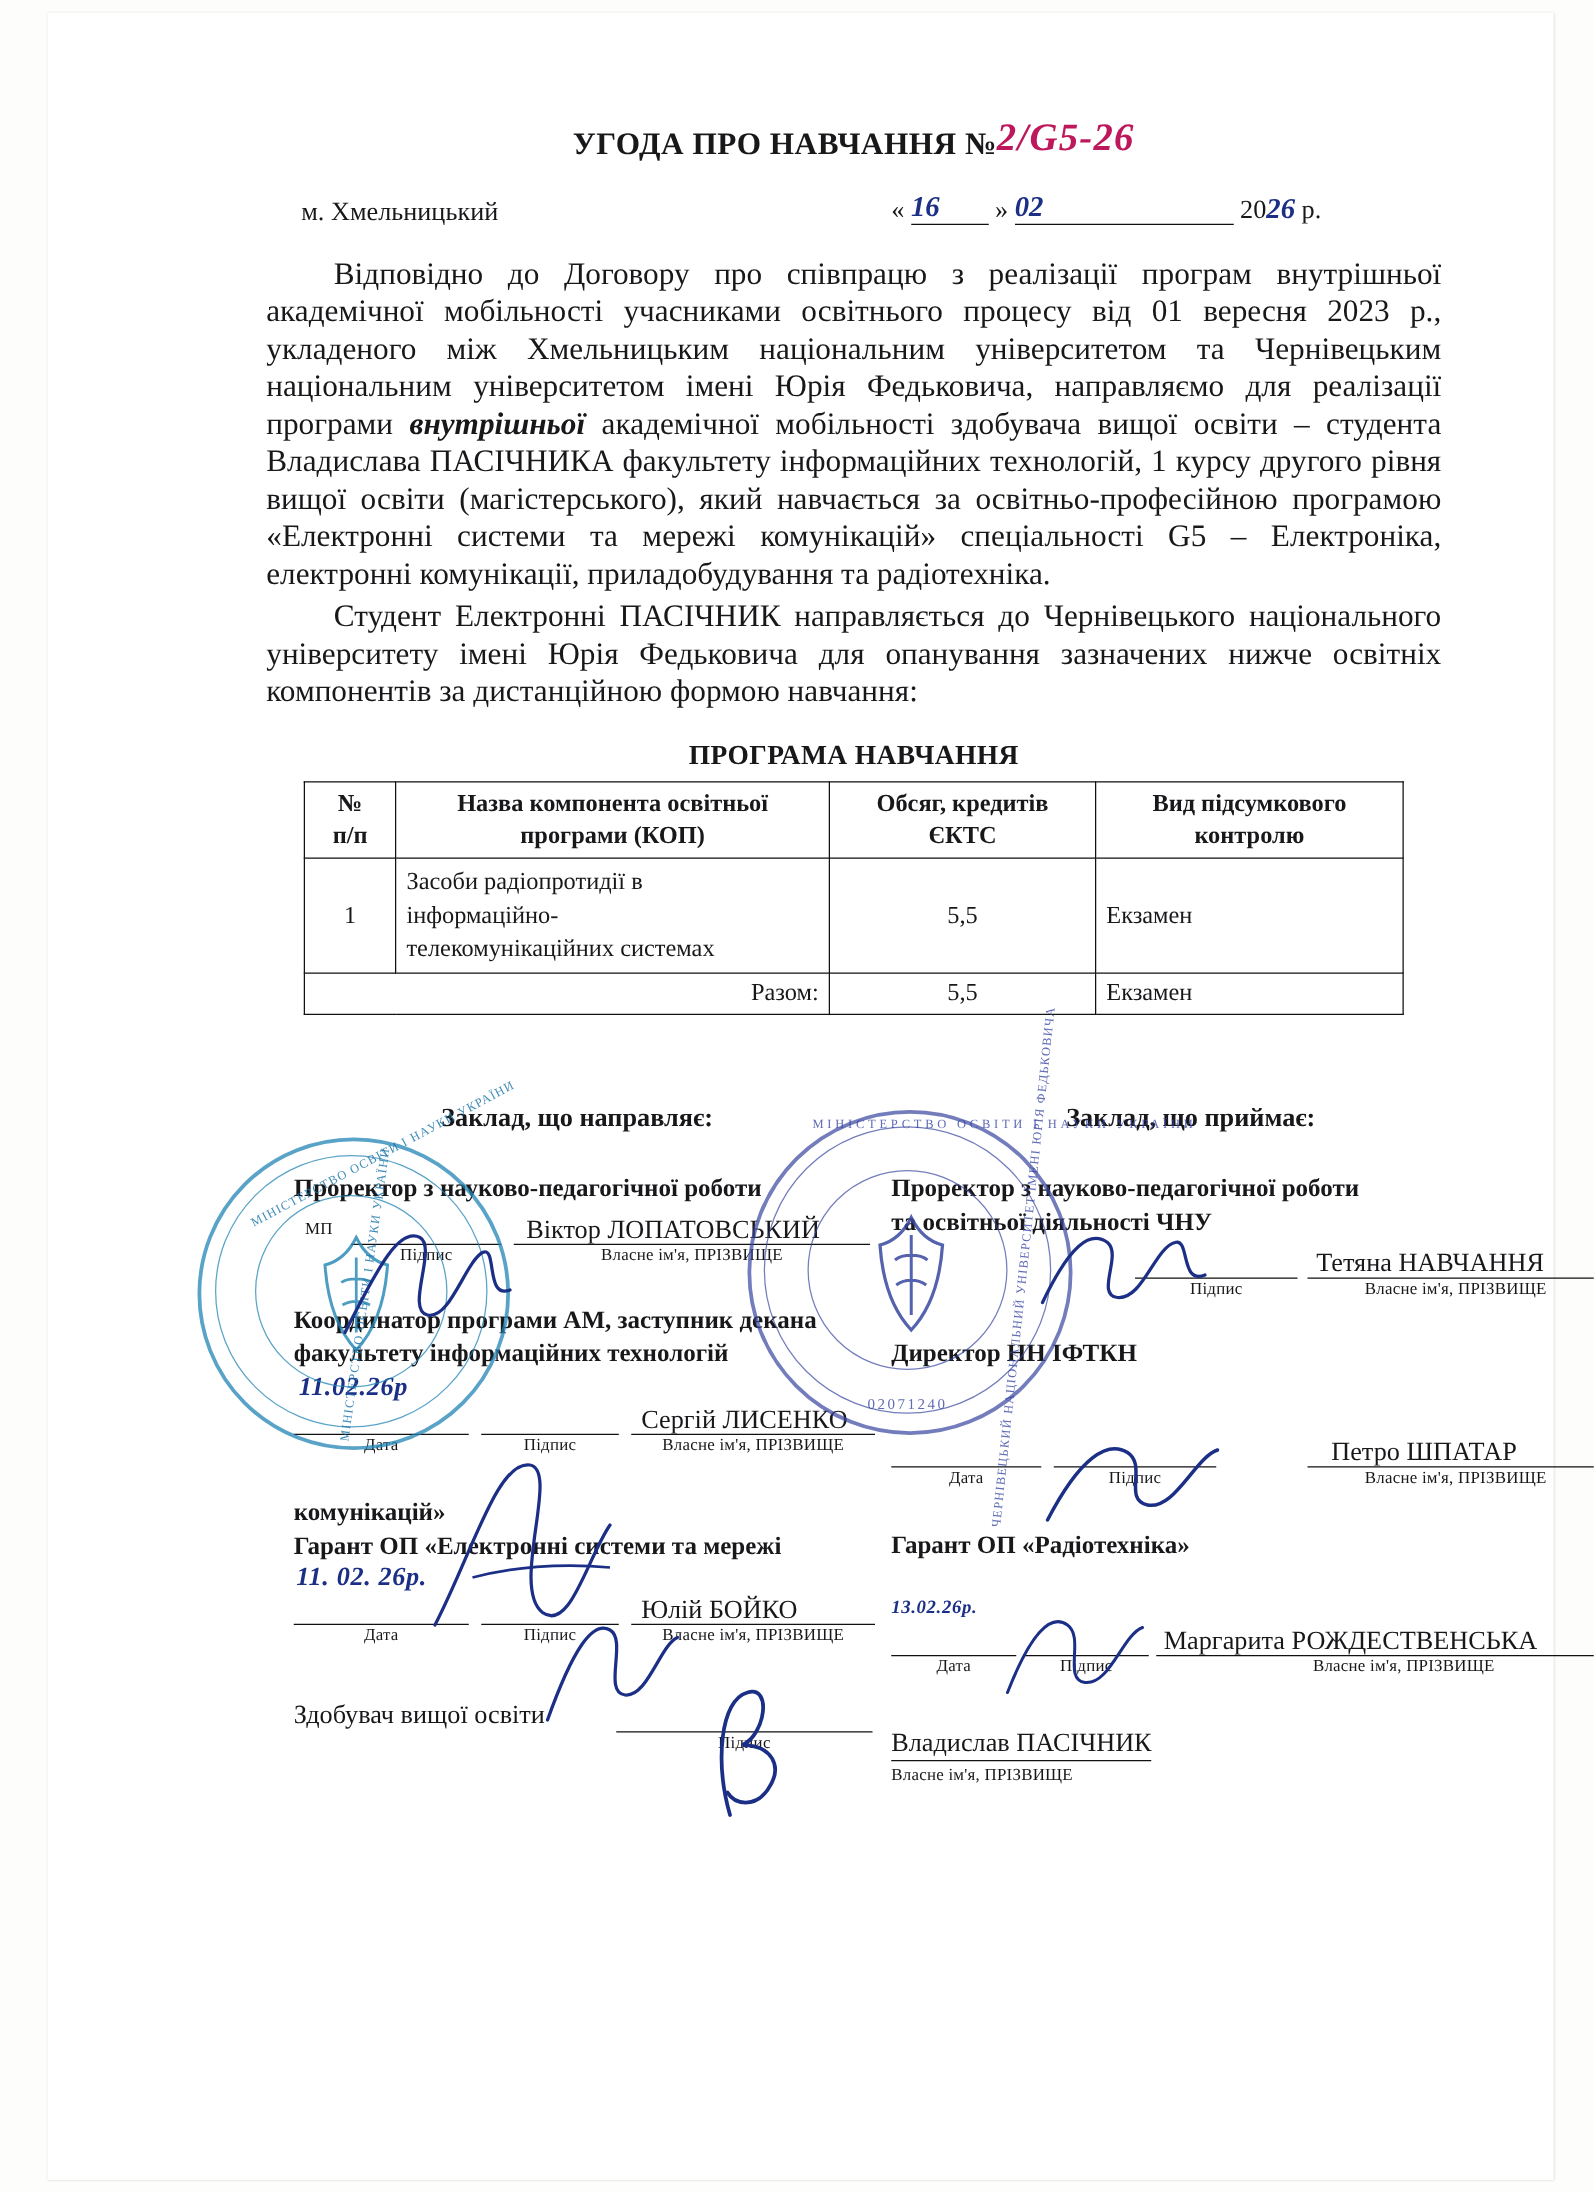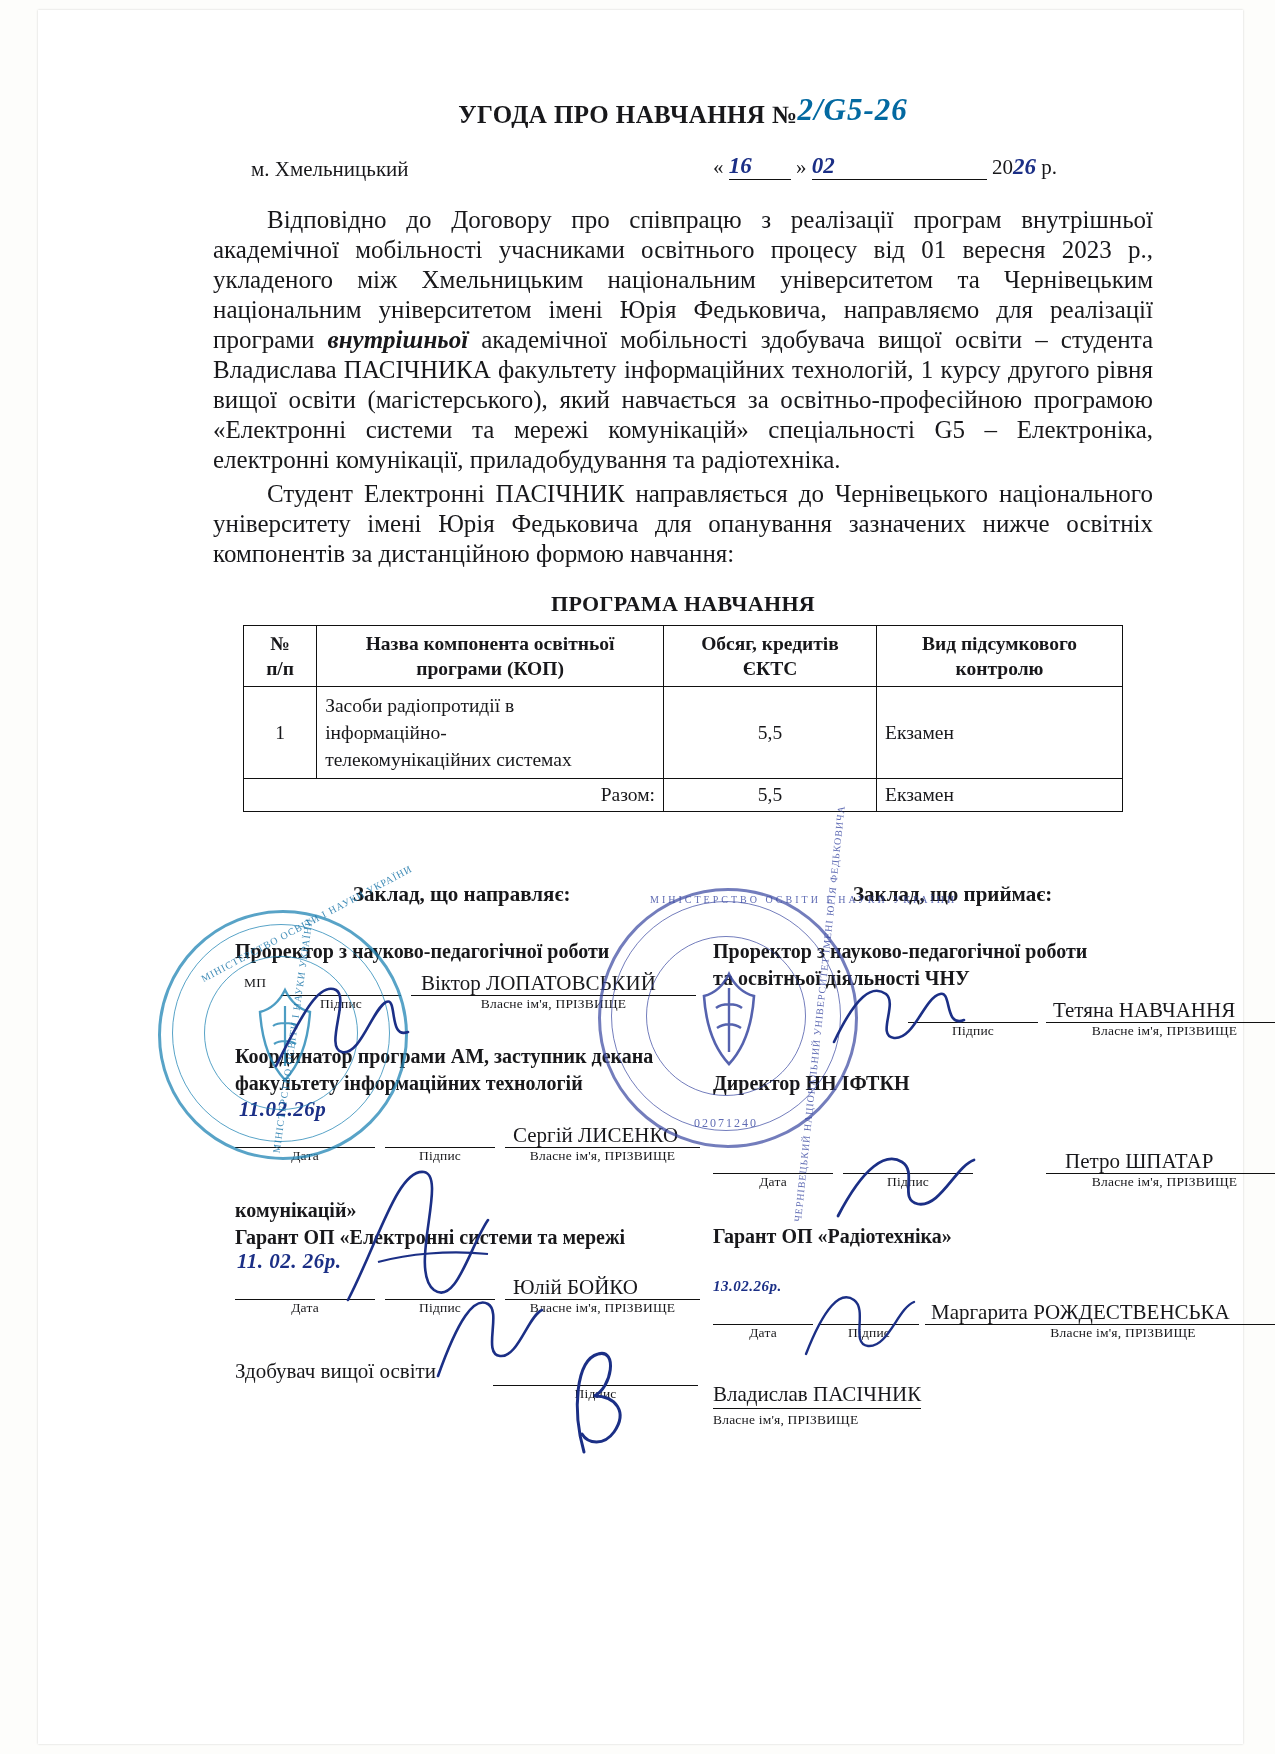--- a/index.html
+++ b/index.html
@@ -42,41 +42,41 @@
     position: relative;
     height: 48px;
   }
   .doc-title {
     font-size: 25px;
     font-weight: bold;
     letter-spacing: 0.4px;
   }
   .hw {
     font-family: "Liberation Serif", serif;
-    color: #0369a1;
+    color: #be185d;
     font-style: italic;
     font-weight: bold;
     letter-spacing: 1px;
   }
   .hw-num {
     font-size: 31px;
     position: relative;
     top: -3px;
   }
 
   
   .citydate {
     position: relative;
     height: 40px;
     margin-top: 8px;
     font-size: 21px;
   }
   .city {
     position: absolute;
-    left: 38px;
+    left: 28px;
     top: 6px;
   }
   .dateblock {
     position: absolute;
     left: 500px;
     top: 2px;
     width: 430px;
     font-size: 21px;
   }
   .dateblock .q {

